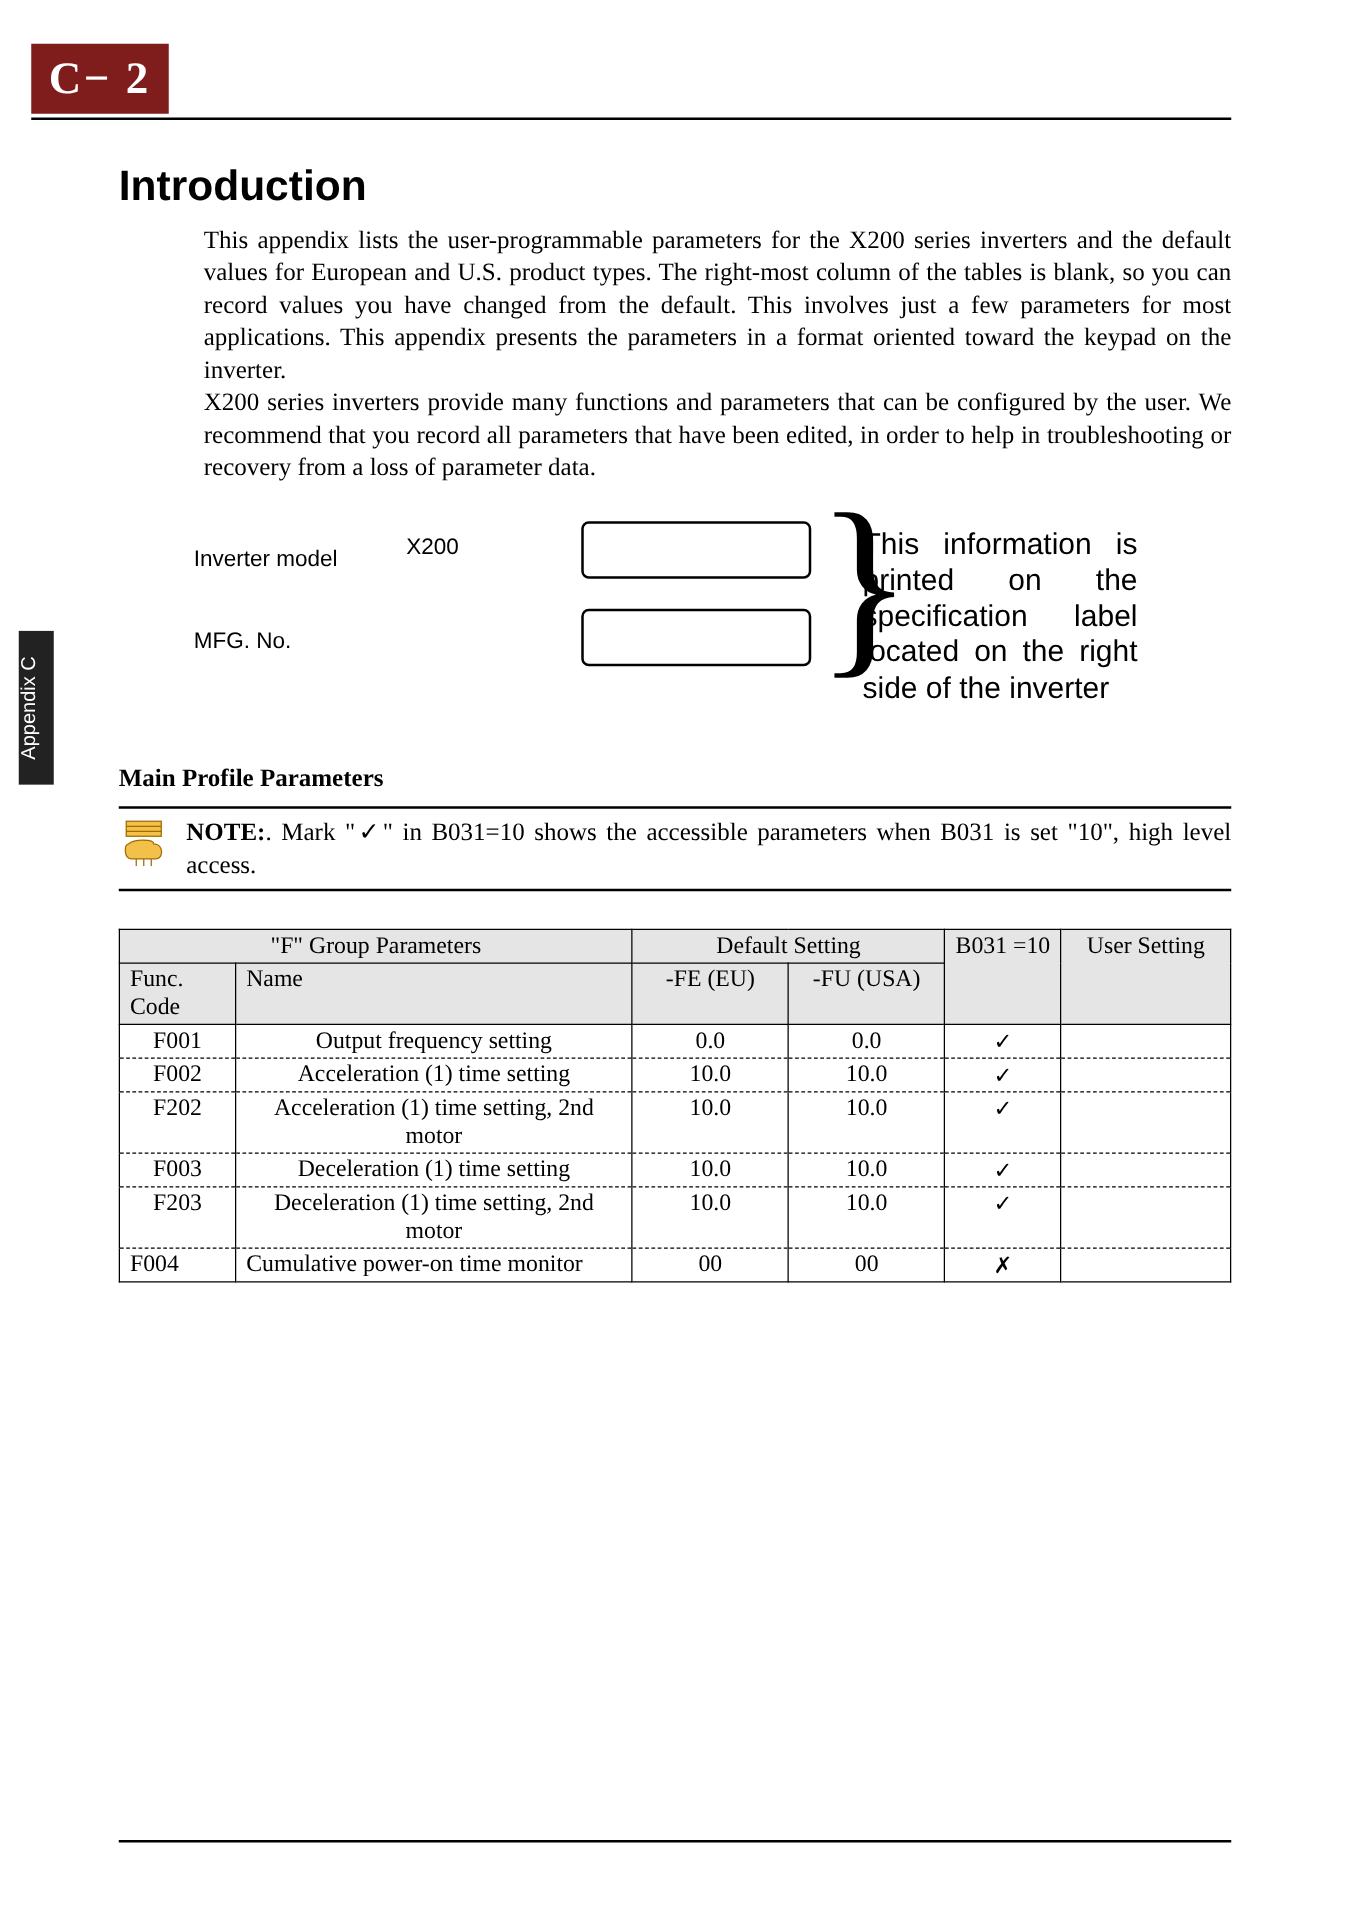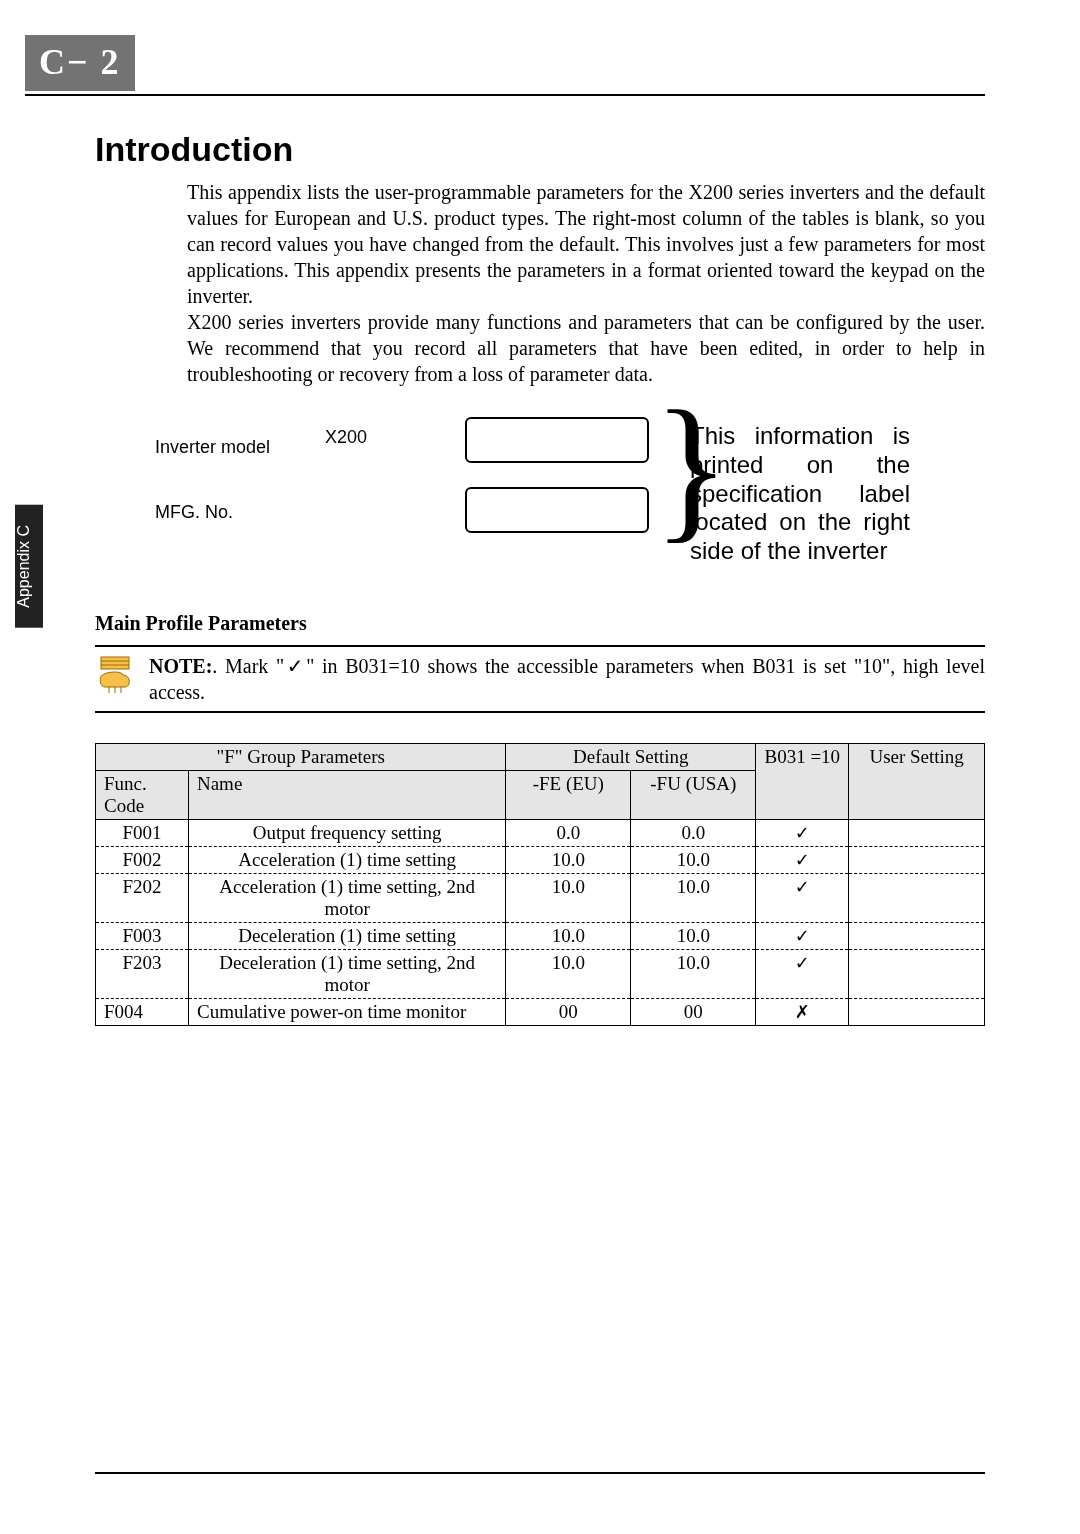--- a/index.html
+++ b/index.html
@@ -15,21 +15,21 @@
     position: relative;
     box-sizing: border-box;
     padding: 35px 95px 50px 95px;
   }
 
   
   .top-badge {
     position: absolute;
     top: 35px;
     left: 25px;
-    background: #737373;
+    background: #7f1d1d;
     color: #fff;
     padding: 6px 14px 8px 14px;
     font-family: "Times New Roman", Georgia, serif;
     font-weight: bold;
     font-size: 36px;
     letter-spacing: 2px;
   }
   .top-rule {
     position: absolute;
     top: 94px;
@@ -62,21 +62,21 @@
     right: 95px;
   }
 
   h1.section {
     font-family: Arial, Helvetica, sans-serif;
     font-weight: bold;
     font-size: 34px;
     margin: 10px 0 10px 0;
   }
   .intro {
-    margin-left: 92px;
+    margin-left: 68px;
     font-size: 20px;
     line-height: 1.3;
     text-align: justify;
   }
 
   h1.section2 {
     font-family: Arial, Helvetica, sans-serif;
     font-weight: bold;
     font-size: 34px;
     margin: 55px 0 10px 0;

